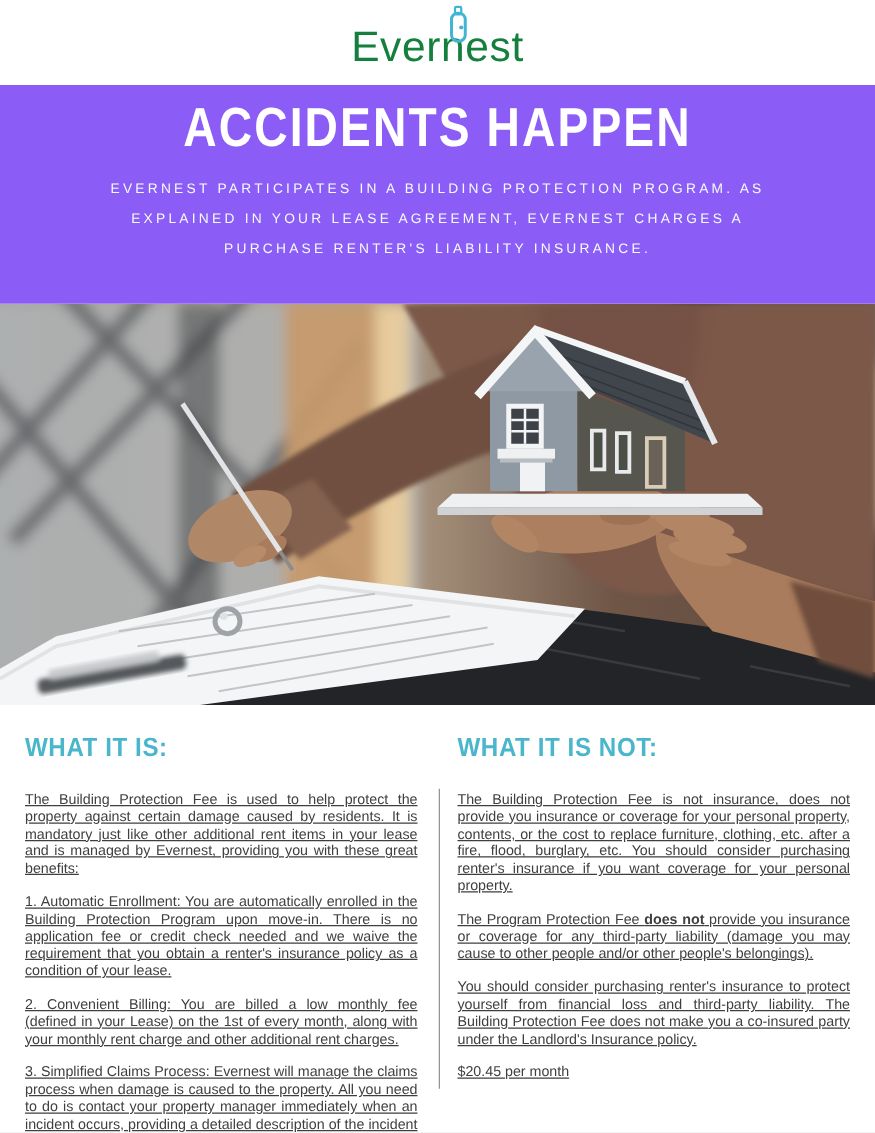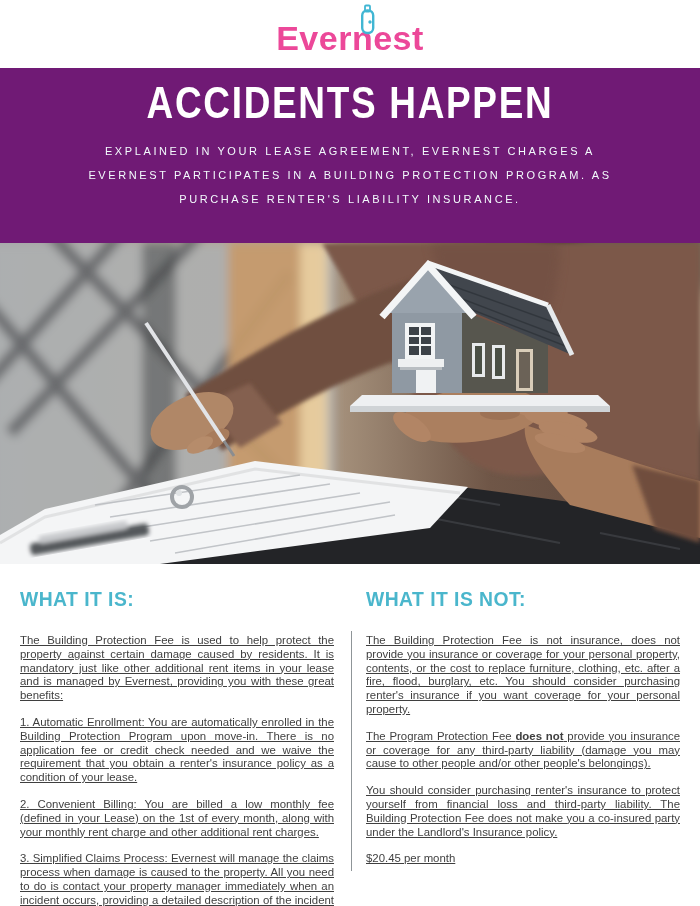--- a/index.html
+++ b/index.html
@@ -4,27 +4,27 @@
 <style>
   html,body{margin:0;padding:0;background:#e9e9e9;}
   .page{
     width:700px;height:906px;margin:0 auto;background:#ffffff;
     font-family:"Liberation Sans", sans-serif;position:relative;overflow:hidden;
   }
   
   .header{height:68px;position:relative;text-align:center;}
   .logo-wrap{display:inline-block;position:relative;margin-top:18px;}
   .logo-text{
-    font-size:34px;font-weight:bold;color:#ec4899;letter-spacing:0.5px;
+    font-size:34px;font-weight:normal;color:#15803d;letter-spacing:0.5px;
     line-height:40px;
   }
   .logo-icon{position:absolute;top:-14px;left:56%;}
   
   .banner{
-    height:175px;background:#701a75;color:#ffffff;text-align:center;
+    height:175px;background:#8b5cf6;color:#ffffff;text-align:center;
     padding-top:0;overflow:hidden;
   }
   .banner-title{
     margin-top:11px;font-size:44px;font-weight:bold;letter-spacing:2px;
     transform:scaleX(0.84);transform-origin:center;line-height:48px;
     white-space:nowrap;
   }
   .banner-sub{margin-top:12px;font-size:11px;letter-spacing:2.6px;line-height:24px;color:#f3fbfd;}
   
   .photo{height:321px;overflow:hidden;line-height:0;}
@@ -59,22 +59,22 @@
           <circle cx="11" cy="18" r="1.7" fill="#41b6d3"></circle>
         </svg>
       </span>
       <div class="logo-text">Evernest</div>
     </div>
   </div>
 
   <div class="banner">
     <div class="banner-title">ACCIDENTS HAPPEN</div>
     <div class="banner-sub">
+      <div>EVERNEST PARTICIPATES IN A BUILDING PROTECTION PROGRAM. AS</div>
       <div>EXPLAINED IN YOUR LEASE AGREEMENT, EVERNEST CHARGES A</div>
-      <div>EVERNEST PARTICIPATES IN A BUILDING PROTECTION PROGRAM. AS</div>
       <div>PURCHASE RENTER'S LIABILITY INSURANCE.</div>
     </div>
   </div>
 
   <div class="photo">
     <svg width="700" height="321" viewBox="0 0 700 321">
       <defs>
         <linearGradient id="bgGrad" x1="0" y1="0" x2="1" y2="0">
           <stop offset="0" stop-color="#a3a5a7"></stop>
           <stop offset="0.42" stop-color="#b4a18a"></stop>

